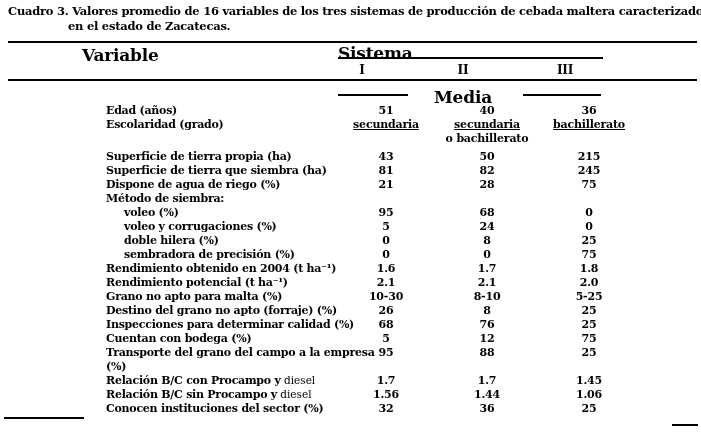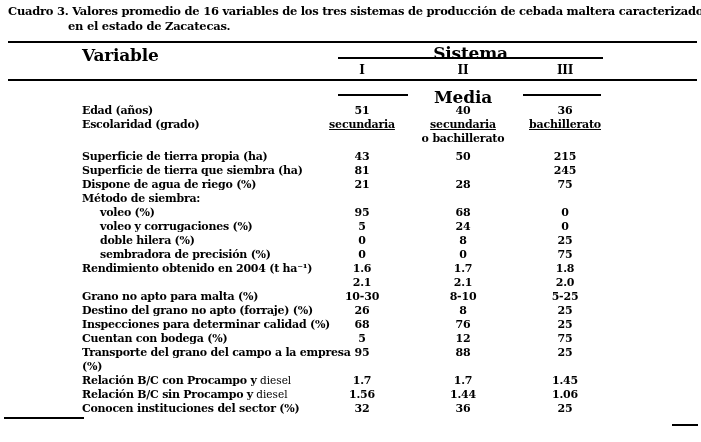--- a/index.html
+++ b/index.html
@@ -23,29 +23,29 @@
   .rule-top{left:8px;top:41px;width:689px;height:2px;}
   .rule-spanner{left:338px;top:57px;width:265px;height:2px;}
   .rule-mid{left:8px;top:79px;width:689px;height:2px;}
   .seg-media-l{left:338px;top:94px;width:70px;height:2px;}
   .seg-media-r{left:523px;top:94px;width:78px;height:2px;}
   .rule-foot{left:4px;top:417px;width:80px;height:2px;}
   .dash-br{left:672px;top:424px;width:26px;height:2px;}
   
   .hdr{position:absolute;font-weight:bold;font-size:17px;letter-spacing:-0.2px;}
   .hdr-variable{left:82px;top:45px;}
-  .hdr-sistema{left:338px;top:43px;width:265px;text-align:center;}
+  .hdr-sistema{left:338px;top:43px;width:265px;text-align:left;}
   .hdr-col{top:63px;text-align:center;font-size:12px;}
   .hc1{left:322px;width:80px;}
   .hc2{left:402px;width:122px;}
   .hc3{left:524px;width:82px;}
   .hdr-media{left:402px;top:87px;width:122px;text-align:center;}
   
   .rows{position:absolute;left:0;top:104px;width:701px;}
-  .row{position:relative;height:14px;}
+  .row{position:relative;height:14px;margin-left:24px;}
   .row.gap-after{margin-bottom:4px;}
   .lbl{
     position:absolute;left:82px;width:248px;
     font-size:11px;font-weight:bold;letter-spacing:-0.25px;
     white-space:nowrap;line-height:13px;
   }
   .lbl.indent{left:100px;}
   .lbl .light{font-weight:normal;font-size:10.5px;letter-spacing:0;}
   .v{
     position:absolute;text-align:center;
@@ -108,20 +108,21 @@
       </div>
       <div class="row">
         <div class="lbl">Superficie de tierra propia (ha)</div>
         <div class="v v1">43</div>
         <div class="v v2">50</div>
         <div class="v v3">215</div>
       </div>
       <div class="row">
         <div class="lbl">Superficie de tierra que siembra (ha)</div>
         <div class="v v1">81</div>
+        <div class="v v2">82</div>
         <div class="v v3">245</div>
       </div>
       <div class="row">
         <div class="lbl">Dispone de agua de riego (%)</div>
         <div class="v v1">21</div>
         <div class="v v2">28</div>
         <div class="v v3">75</div>
       </div>
       <div class="row">
         <div class="lbl">Método de siembra:</div>
@@ -153,20 +154,21 @@
         <div class="v v2">0</div>
         <div class="v v3">75</div>
       </div>
       <div class="row">
         <div class="lbl">Rendimiento obtenido en 2004 (t ha⁻¹)</div>
         <div class="v v1">1.6</div>
         <div class="v v2">1.7</div>
         <div class="v v3">1.8</div>
       </div>
       <div class="row">
+        <div class="lbl">Rendimiento potencial (t ha⁻¹)</div>
         <div class="v v1">2.1</div>
         <div class="v v2">2.1</div>
         <div class="v v3">2.0</div>
       </div>
       <div class="row">
         <div class="lbl">Grano no apto para malta (%)</div>
         <div class="v v1">10-30</div>
         <div class="v v2">8-10</div>
         <div class="v v3">5-25</div>
       </div>

